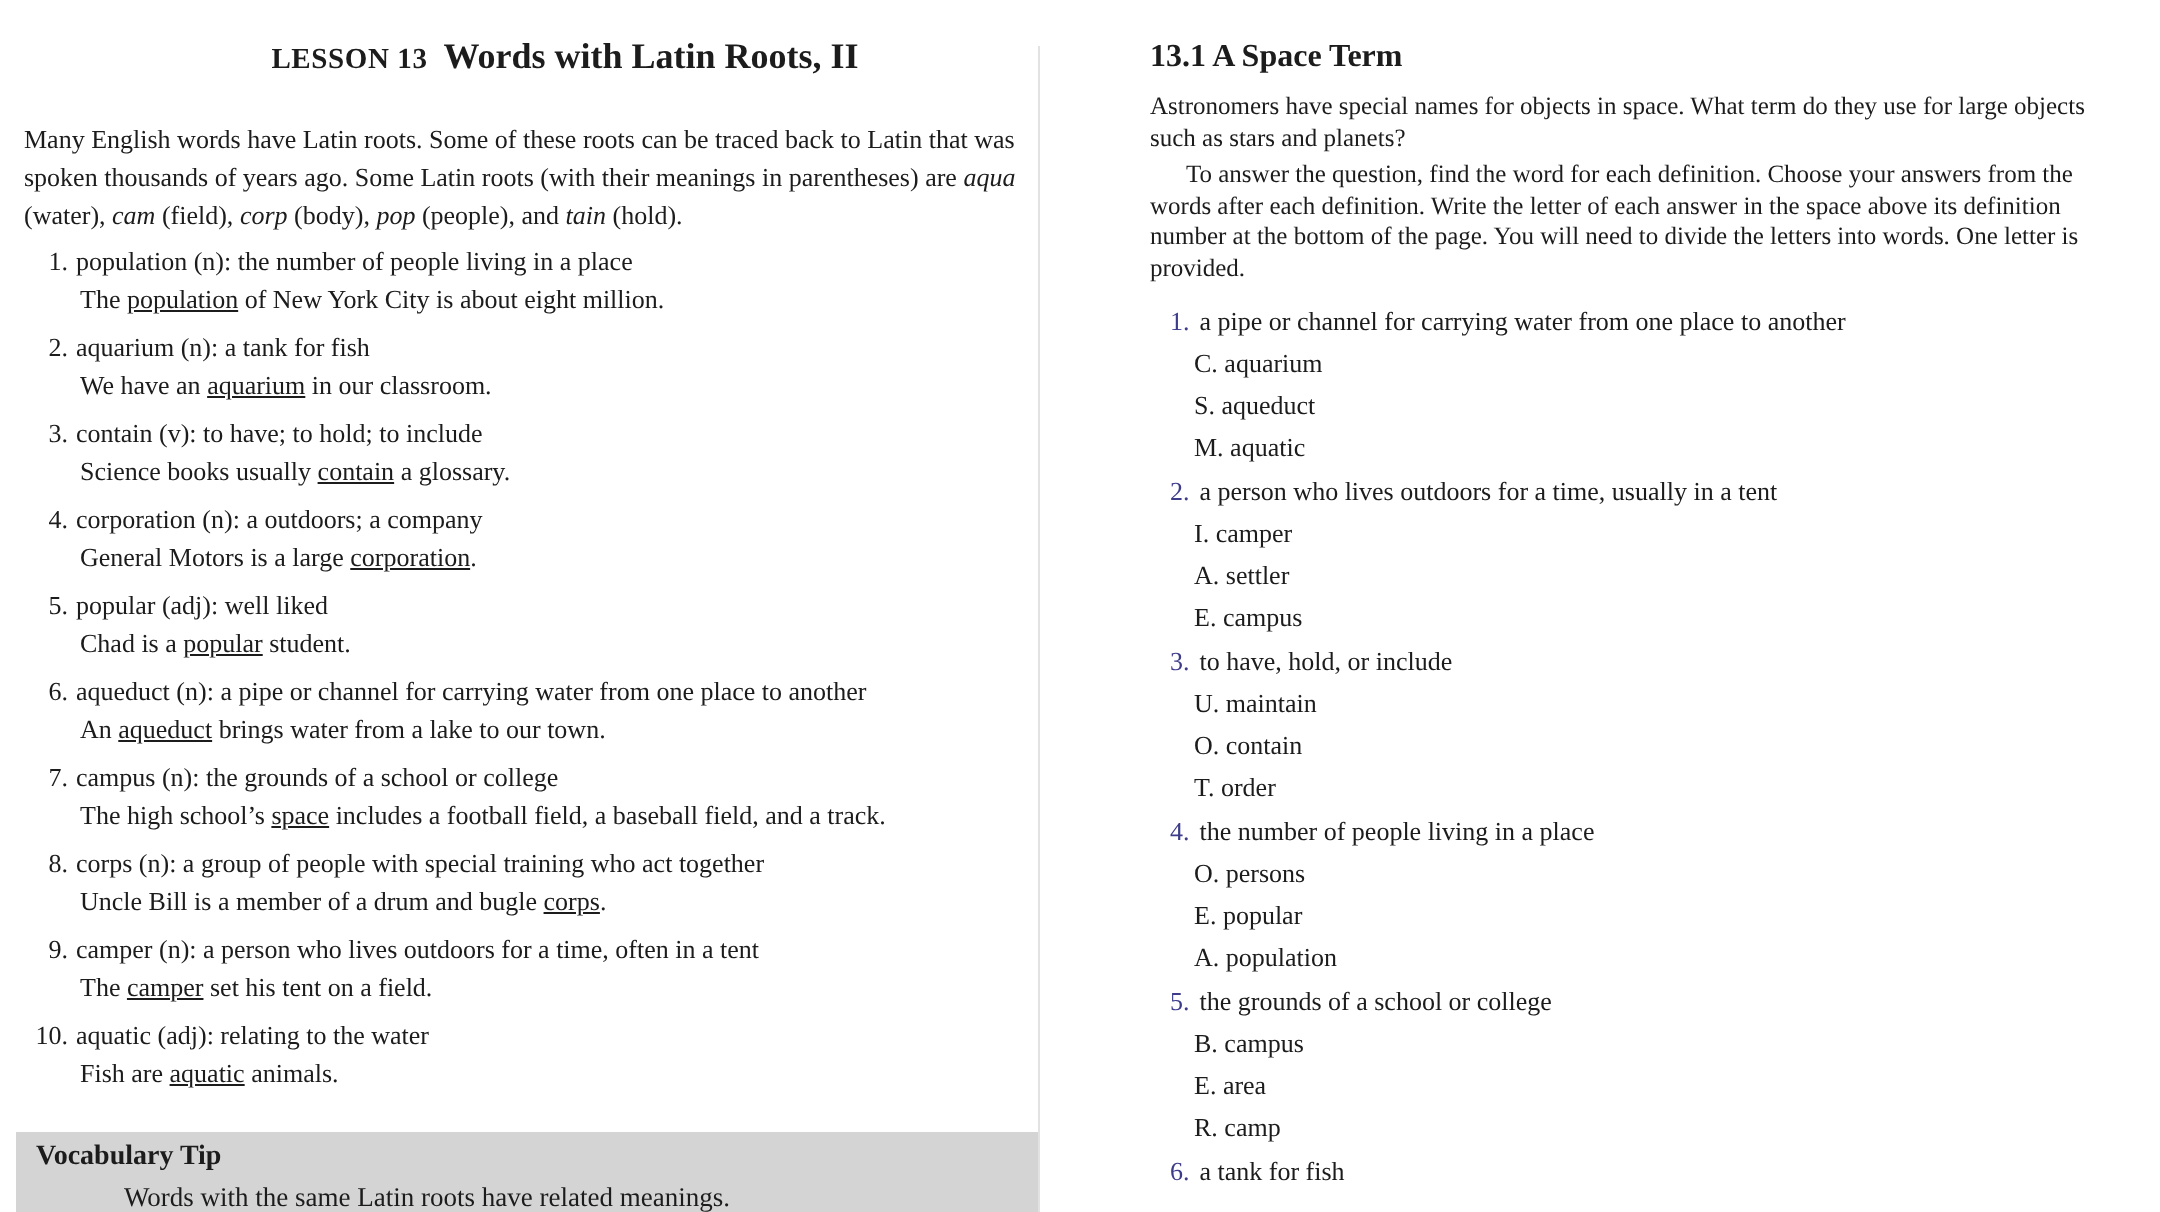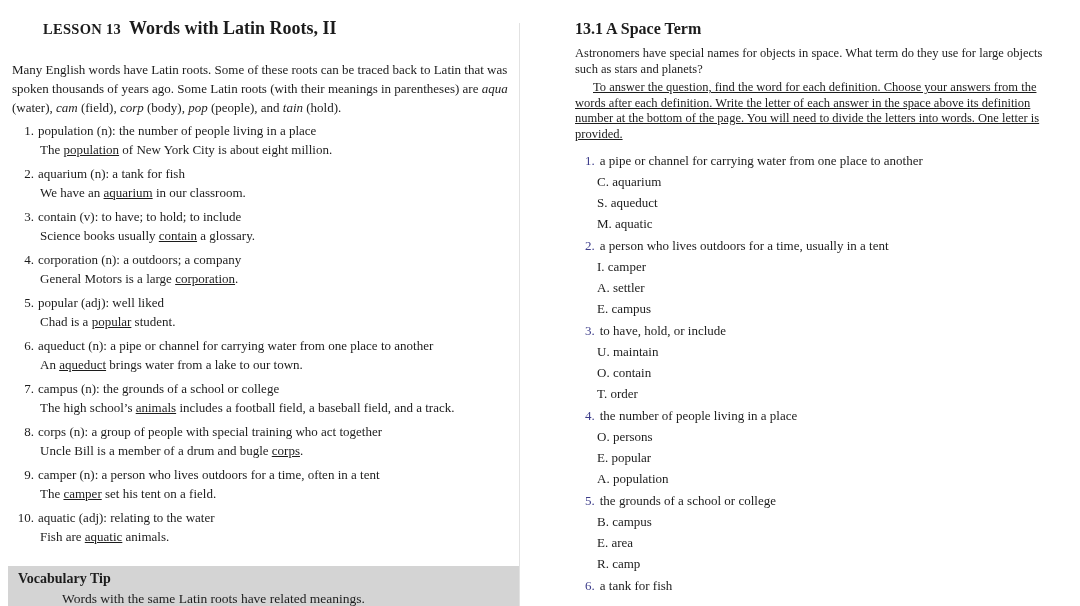--- a/index.html
+++ b/index.html
@@ -7,21 +7,21 @@
     width:1080px; height:606px;
     background:#ffffff;
     color:#1c1c1c;
     font-family:"Liberation Serif", serif;
     position:relative;
     overflow:hidden;
   }
 
   
   .col-left { position:absolute; left:12px; top:0; width:510px; }
-  .lesson-heading { margin:18px 0 0 31px; white-space:nowrap; }
+  .lesson-heading { margin:18px 0 0 31px; white-space:nowrap;text-align:center; }
   .lesson-label { font-size:14.5px; font-weight:bold; letter-spacing:.3px; }
   .lesson-title { font-size:18px; font-weight:bold; margin-left:4px; }
   .intro { margin:21px 0 0 0; font-size:13px; line-height:19px; }
   .it { font-style:italic; }
   .u  { text-decoration:underline; }
 
   .def-list { margin-top:4px; }
   .def-item { font-size:13px; line-height:19px; margin-bottom:5px; }
   .def-line .num {
     display:inline-block; width:22px; text-align:right; margin-right:4px;
@@ -37,21 +37,21 @@
     background:#d4d4d4; box-sizing:border-box; padding:4px 0 0 10px;
   }
   .vocab-title { font-size:14px; font-weight:bold; line-height:17px; }
   .vocab-text  { font-size:13.5px; line-height:17px; margin-top:3px;margin-left:44px; }
 
   
   .col-right { position:absolute; left:575px; top:0; width:488px; }
   .section-title { margin-top:20px; font-size:16px; font-weight:bold; }
   .para { font-size:12.5px; line-height:15.5px; margin:0; }
   .para-first { margin-top:8px; }
-  .para-second { text-indent:18px; margin-top:3px;text-decoration:underline; }
+  .para-second { text-indent:18px; margin-top:3px; }
 
   .q-list { margin-top:8px; }
   .q-def { padding-left:10px; font-size:13px; line-height:21px; margin-top:1px; white-space:nowrap; }
   .q-num { color:#3c3c8a; margin-right:5px; }
   .q-option { padding-left:22px; font-size:13px; line-height:21px; white-space:nowrap; }
 </style>
 </head>
 <body>
 
 <div class="col-left">
@@ -90,21 +90,21 @@
       <div class="example"><span>Chad is a </span><span class="u">popular</span><span> student.</span></div>
     </div>
 
     <div class="def-item">
       <div class="def-line"><span class="num">6.</span><span>aqueduct (n): a pipe or channel for carrying water from one place to another</span></div>
       <div class="example"><span>An </span><span class="u">aqueduct</span><span> brings water from a lake to our town.</span></div>
     </div>
 
     <div class="def-item">
       <div class="def-line"><span class="num">7.</span><span>campus (n): the grounds of a school or college</span></div>
-      <div class="example"><span>The high school’s </span><span class="u">animals</span><span> includes a football field, a baseball field, and a track.</span></div>
+      <div class="example"><span>The high school’s </span><span class="u">space</span><span> includes a football field, a baseball field, and a track.</span></div>
     </div>
 
     <div class="def-item">
       <div class="def-line"><span class="num">8.</span><span>corps (n): a group of people with special training who act together</span></div>
       <div class="example"><span>Uncle Bill is a member of a drum and bugle </span><span class="u">corps</span><span>.</span></div>
     </div>
 
     <div class="def-item">
       <div class="def-line"><span class="num">9.</span><span>camper (n): a person who lives outdoors for a time, often in a tent</span></div>
       <div class="example"><span>The </span><span class="u">camper</span><span> set his tent on a field.</span></div>

